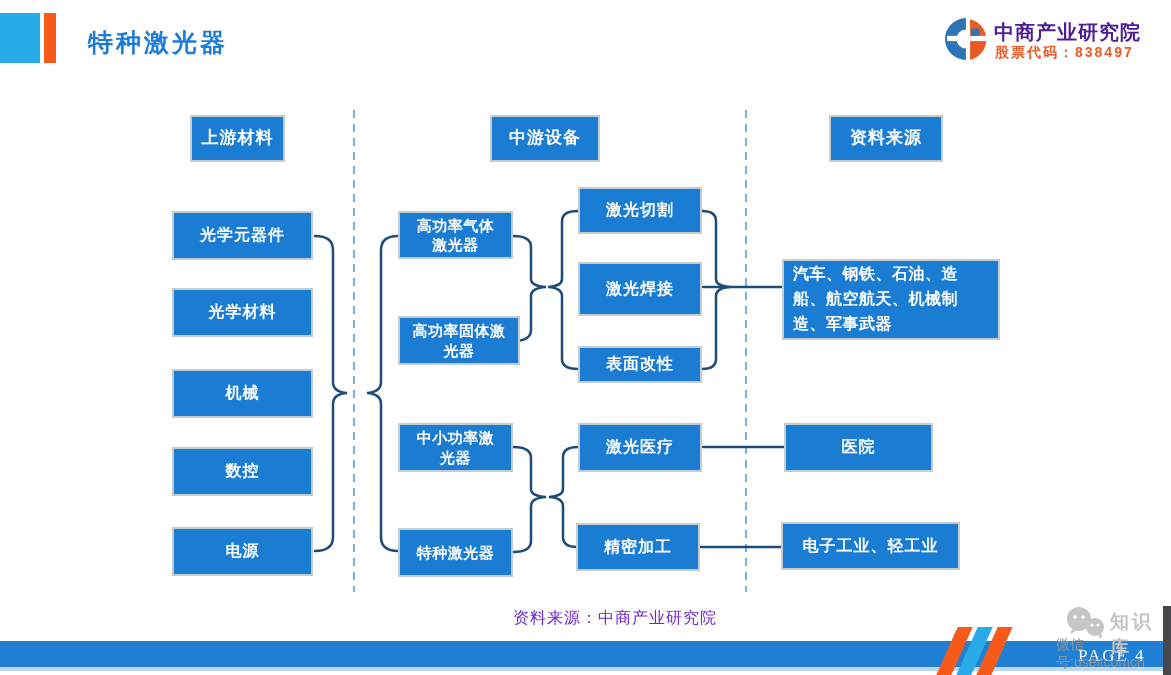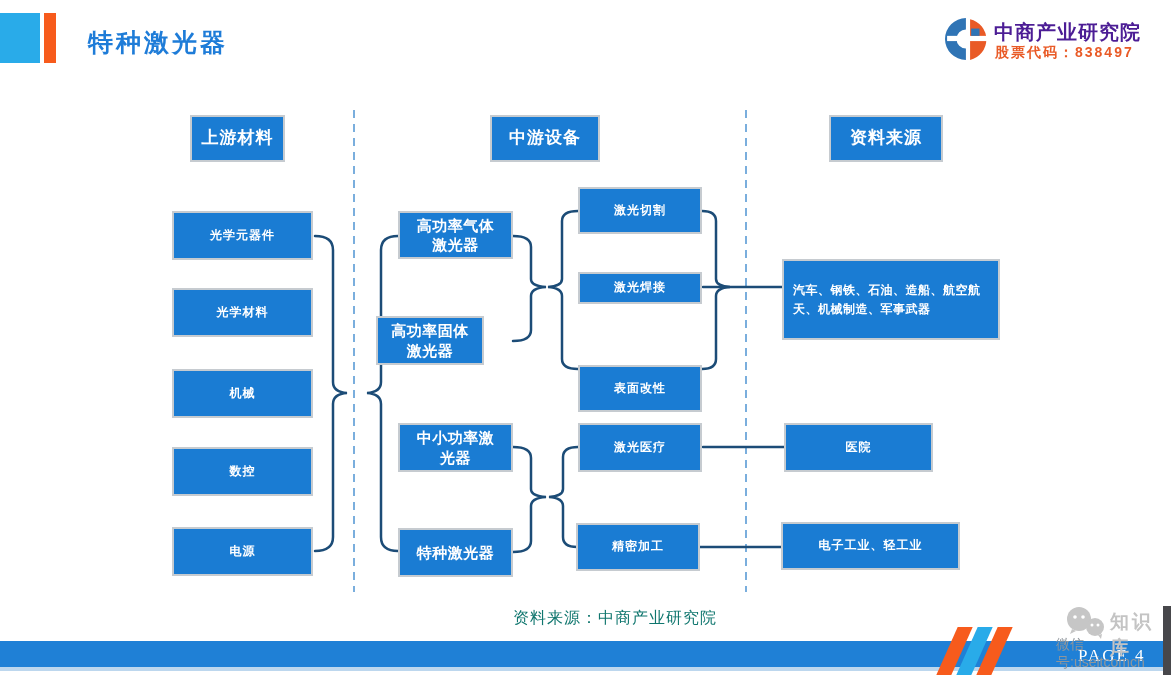--- a/index.html
+++ b/index.html
@@ -8,25 +8,25 @@
   .abs{position:absolute;}
   
   .hdr-sq{left:0;top:13px;width:40px;height:50px;background:#29ABE9;}
   .hdr-bar{left:44px;top:13px;width:12px;height:50px;background:#F75B1C;}
   .title{left:88px;top:26px;font-size:25px;font-weight:bold;color:#1E7CD8;letter-spacing:3px;}
   .logo-name{left:994px;top:19px;font-size:20px;font-weight:bold;color:#4c1d95;letter-spacing:1px;}
   .logo-stock{left:995px;top:44px;font-size:14px;font-weight:bold;color:#E95A26;letter-spacing:2px;}
   
   .box{position:absolute;background:#1A7CD3;border:2px solid #C6CBD0;color:#ffffff;
        font-weight:bold;display:flex;align-items:center;justify-content:center;
-       text-align:center;font-size:12px;letter-spacing:1px;box-sizing:border-box;line-height:1.3;}
+       text-align:center;font-size:16px;letter-spacing:1px;box-sizing:border-box;line-height:1.3;}
   .box.sm{font-size:15px;letter-spacing:0.5px;padding:12px 12px;}
   .box.wide{justify-content:flex-start;text-align:left;padding:4px 9px;line-height:1.55;letter-spacing:0.5px;}
   
-  .source{left:513px;top:608px;font-size:16px;color:#0f766e;letter-spacing:1px;}
+  .source{left:513px;top:608px;font-size:16px;color:#6d28d9;letter-spacing:1px;}
   .bottom-bar{left:0;top:641px;width:1171px;height:26px;background:#1F80D6;}
   .bottom-strip{left:0;top:667px;width:1171px;height:4px;background:#BDD7EE;}
   .stripe{position:absolute;top:627px;width:15px;height:48px;transform:skewX(-24deg);}
   .stripe.o{background:#F75B1C;} .stripe.b{background:#29ABE9;}
   .page-num{left:1078px;top:646px;color:#ffffff;font-family:"Liberation Serif","DejaVu Serif",serif;
             font-size:17px;letter-spacing:2px;z-index:4;}
   .wm-title{left:1110px;top:609px;color:#C4C4C4;font-weight:bold;font-size:19px;letter-spacing:3px;z-index:4;}
   .wm-id{left:1056px;top:636px;color:#8E959B;font-size:14px;z-index:4;}
   .dark-strip{left:1163px;top:606px;width:8px;height:69px;background:#47474B;z-index:5;}
   svg{position:absolute;left:0;top:0;pointer-events:none;}
@@ -70,27 +70,27 @@
 <div class="box" style="left:490px;top:115px;width:110px;height:47px;font-size:17px">中游设备</div>
 <div class="box" style="left:829px;top:115px;width:114px;height:47px;font-size:17px">资料来源</div>
 
 <div class="box" style="left:172px;top:211px;width:141px;height:49px">光学元器件</div>
 <div class="box" style="left:172px;top:288px;width:141px;height:49px">光学材料</div>
 <div class="box" style="left:172px;top:369px;width:141px;height:49px">机械</div>
 <div class="box" style="left:172px;top:447px;width:141px;height:49px">数控</div>
 <div class="box" style="left:172px;top:527px;width:141px;height:49px">电源</div>
 
 <div class="box sm" style="left:398px;top:211px;width:115px;height:48px">高功率气体激光器</div>
-<div class="box sm" style="left:376px;top:316px;width:108px;height:49px">高功率固体激光器</div>
+<div class="box sm" style="left:398px;top:316px;width:122px;height:49px">高功率固体激光器</div>
 <div class="box sm" style="left:398px;top:423px;width:115px;height:49px">中小功率激光器</div>
 <div class="box sm" style="left:398px;top:528px;width:115px;height:49px">特种激光器</div>
 
 <div class="box" style="left:578px;top:187px;width:124px;height:47px">激光切割</div>
-<div class="box" style="left:578px;top:272px;width:124px;height:32px">激光焊接</div>
-<div class="box" style="left:578px;top:365px;width:124px;height:47px">表面改性</div>
+<div class="box" style="left:578px;top:262px;width:124px;height:54px">激光焊接</div>
+<div class="box" style="left:578px;top:346px;width:124px;height:37px">表面改性</div>
 <div class="box" style="left:578px;top:423px;width:124px;height:49px">激光医疗</div>
 <div class="box" style="left:576px;top:523px;width:124px;height:48px">精密加工</div>
 
 <div class="box wide" style="left:782px;top:259px;width:218px;height:81px">汽车、钢铁、石油、造船、航空航天、机械制造、军事武器</div>
 <div class="box" style="left:784px;top:423px;width:149px;height:49px">医院</div>
 <div class="box" style="left:781px;top:522px;width:179px;height:48px">电子工业、轻工业</div>
 
 <div class="abs source">资料来源：中商产业研究院</div>
 
 <div class="abs bottom-bar"></div>

